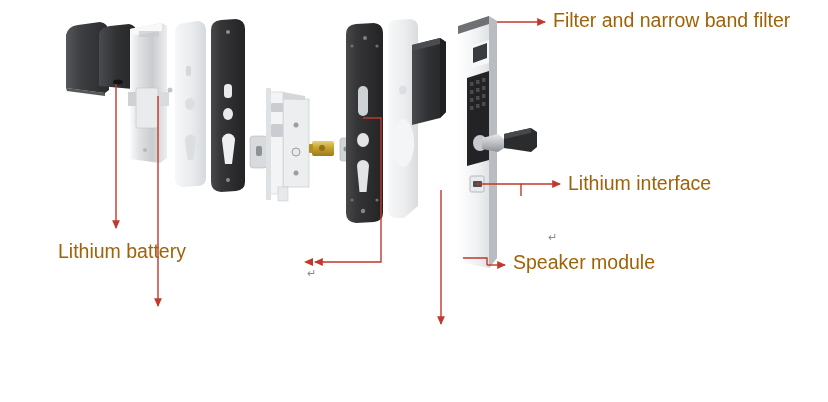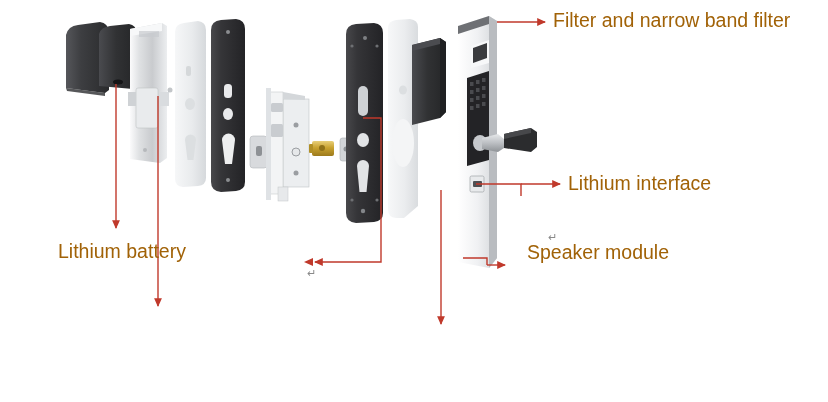--- a/index.html
+++ b/index.html
@@ -254,21 +254,21 @@
       <path d="M441,190 L441,324" marker-end="url(#ar-d)"></path>
     </g>
 
     <path d="M313,258 L304,262 L313,266 z" fill="#c0392b"></path>
   </svg>
 
   <div class="label" style="left:553px; top:8px;">Filter and narrow band filter</div>
 
   <div class="label" style="left:568px; top:171px;">Lithium interface</div>
 
-  <div class="label" style="left:513px; top:240px;margin-left:14px;">Speaker module</div>
+  <div class="label" style="left:513px; top:250px;">Speaker module</div>
 
   <div class="label" style="left:22px; top:239px;margin-left:36px;">Lithium battery</div>
 
 
 
 
   <div class="pilcrow" style="left:307px; top:268px;">↵</div>
   <div class="pilcrow" style="left:548px; top:232px;">↵</div>
 
 </div>

